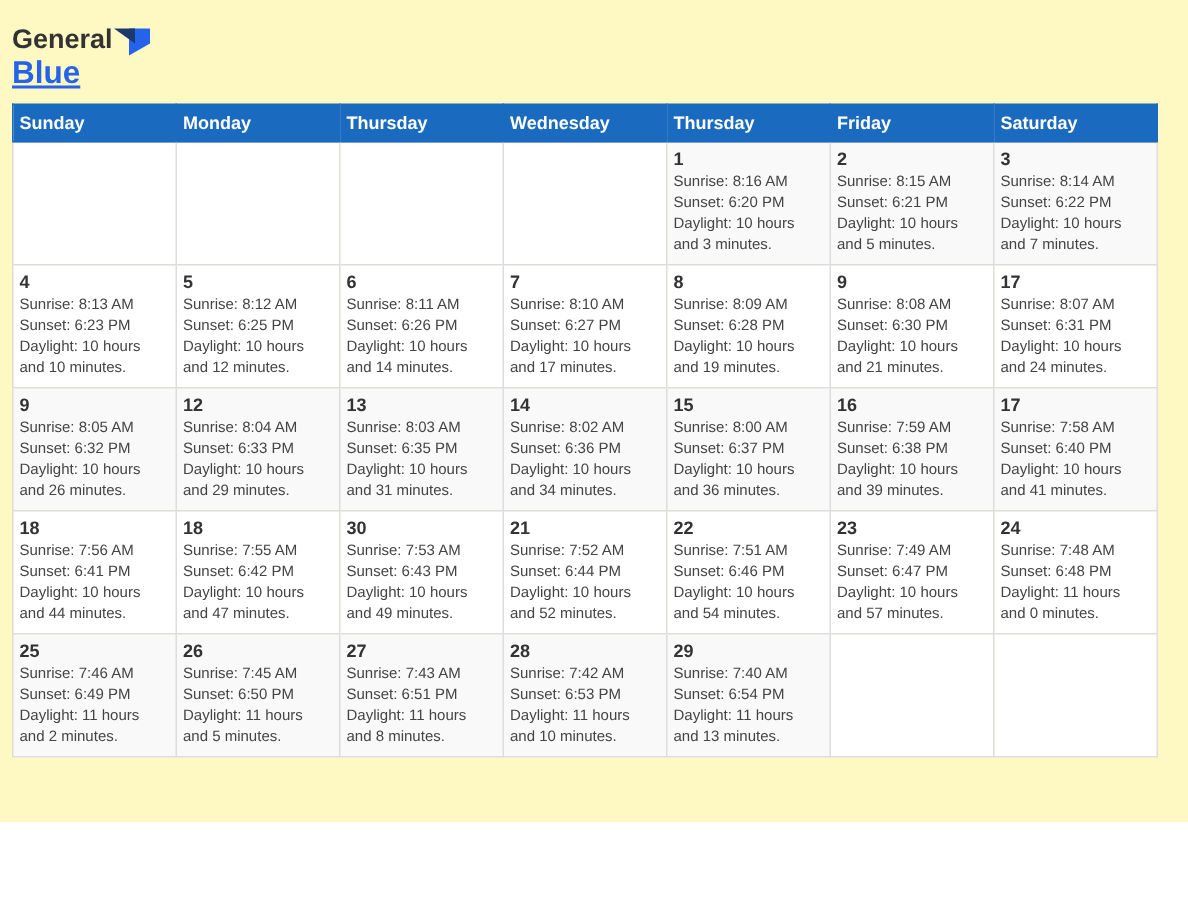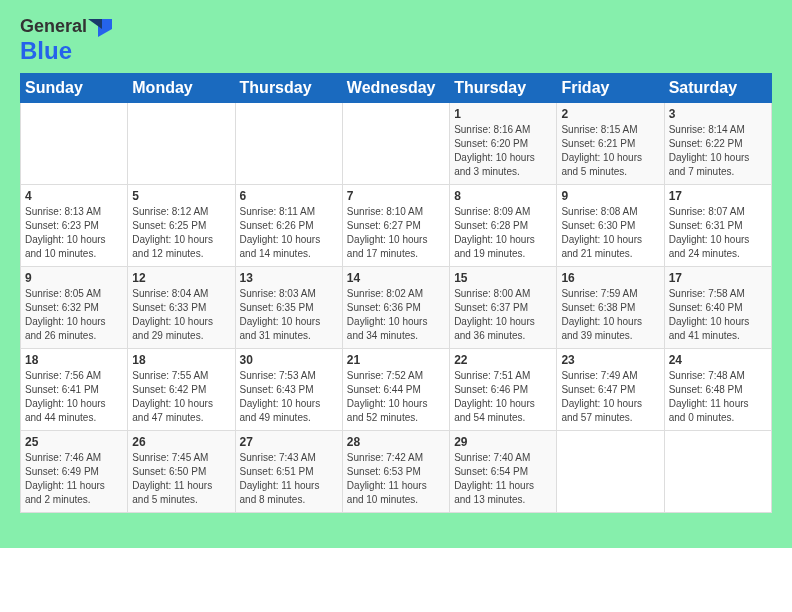--- a/index.html
+++ b/index.html
@@ -6,22 +6,22 @@
     body {
       font-family: Arial, sans-serif;
       background: #fff;
       width: 792px;
       height: 612px;
       overflow: hidden;
     }
     .page {
       width: 792px;
       height: 548px;
-      padding: 16px 20px 10px 20px;
-      background: #86efac;
+      padding: 16px 20px 10px 8px;
+      background: #fef9c3;
     }
     .header {
       display: flex;
       align-items: flex-start;
       justify-content: space-between;
       margin-bottom: 8px;
     }
     .logo {
       display: flex;
       flex-direction: column;
@@ -44,21 +44,21 @@
     .calendar {
       width: 100%;
       border-collapse: collapse;
       table-layout: fixed;
     }
     .calendar thead tr {
       background: #1a6abf;
     }
     .calendar thead th {
       color: #fff;
-      font-size: 16px;
+      font-size: 12px;
       font-weight: bold;
       padding: 5px 4px;
       text-align: left;
       border: 1px solid #1a6abf;
     }
     .calendar tbody tr {
       border-bottom: 1px solid #ccc;
     }
     .calendar tbody td {
       vertical-align: top;
@@ -94,21 +94,21 @@
 <div class="page">
   <div class="header">
     <div class="logo">
   <div style="display:flex;align-items:center;font-size:18px;font-weight:bold;">
     <span style="color:#333;">General</span>
     <svg width="24" height="20" viewBox="0 0 24 20" style="margin:0 1px;">
       <polygon points="10,2 24,2 24,12 10,20" fill="#2563eb"></polygon>
       <polygon points="0,2 14,2 14,12" fill="#1a3a6b"></polygon>
     </svg>
   </div>
-  <span style="color:#2563eb;font-size:24px;font-weight:bold;">Blue</span>
+  <span style="color:#2563eb;font-size:21px;font-weight:bold;text-decoration:underline;">Blue</span>
 </div>
     <div class="title-block">
       <div class="main-title"></div>
       <div class="subtitle"></div>
     </div>
   </div>
 
   <table class="calendar">
     <thead>
       <tr>

